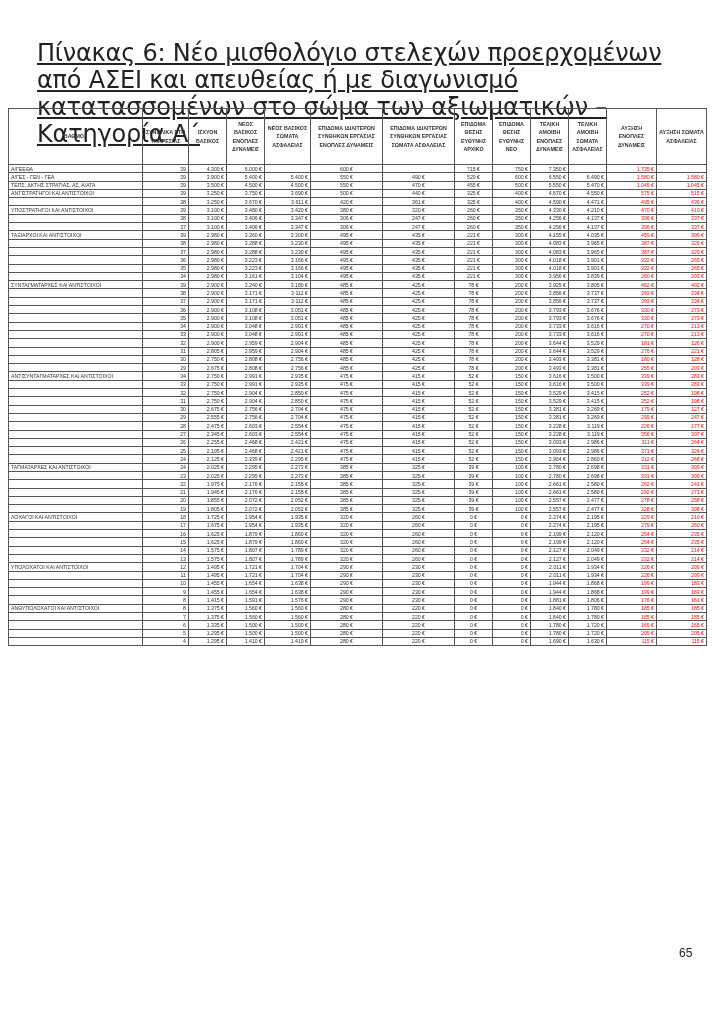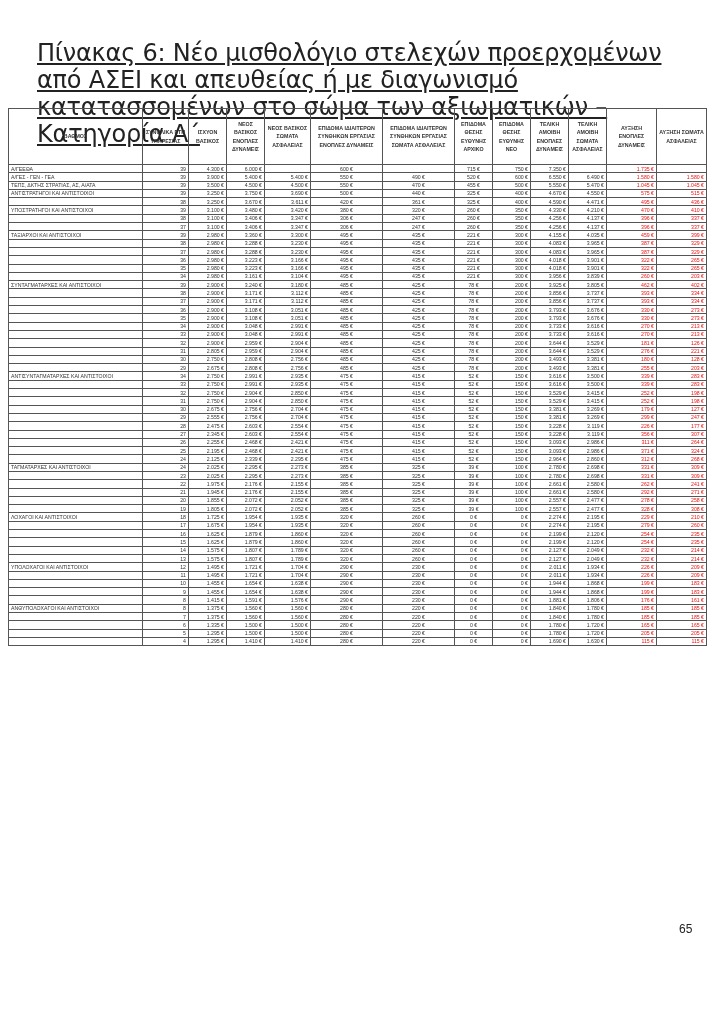--- a/index.html
+++ b/index.html
@@ -5,21 +5,21 @@
   html, body { margin:0; padding:0; background:#ffffff; }
   body { width:724px; height:1024px; position:relative; overflow:hidden; font-family:"Liberation Sans", sans-serif; color:#222; }
   .title { position:absolute; left:37px; top:40px; width:660px; font-size:24px; line-height:27px; text-decoration:underline; color:#222; font-family:"DejaVu Sans", sans-serif; letter-spacing:-0.2px; }
   table.pay { position:absolute; left:8px; top:108px; border-collapse:collapse; table-layout:fixed; width:698px; }
   table.pay th, table.pay td { border:1px solid #555; font-size:5.2px; line-height:6.2px; padding:0 2px; overflow:hidden; white-space:nowrap; }
   table.pay th { font-weight:bold; text-align:center; vertical-align:middle; height:55px; white-space:normal; line-height:8.5px; font-size:5.3px; color:#333; }
   table.pay td { height:7.3px; text-align:right; color:#333; }
   table.pay td.rank { text-align:left; }
   table.pay td.ctr { text-align:center; }
   table.pay td.red { color:#ee1111; }
-  .page-num { position:absolute; left:679px; top:922px; font-size:12px; color:#222; }
+  .page-num { position:absolute; left:679px; top:946px; font-size:12px; color:#222; }
 </style>
 </head>
 <body>
 
 <div class="title">Πίνακας 6: Νέο μισθολόγιο στελεχών προερχομένων από ΑΣΕΙ και απευθείας ή με διαγωνισμό κατατασσομένων στο σώμα των αξιωματικών – Κατηγορία Α΄</div>
 
 <table class="pay">
   <colgroup>
     <col style="width:134px">
       <col style="width:46px">

